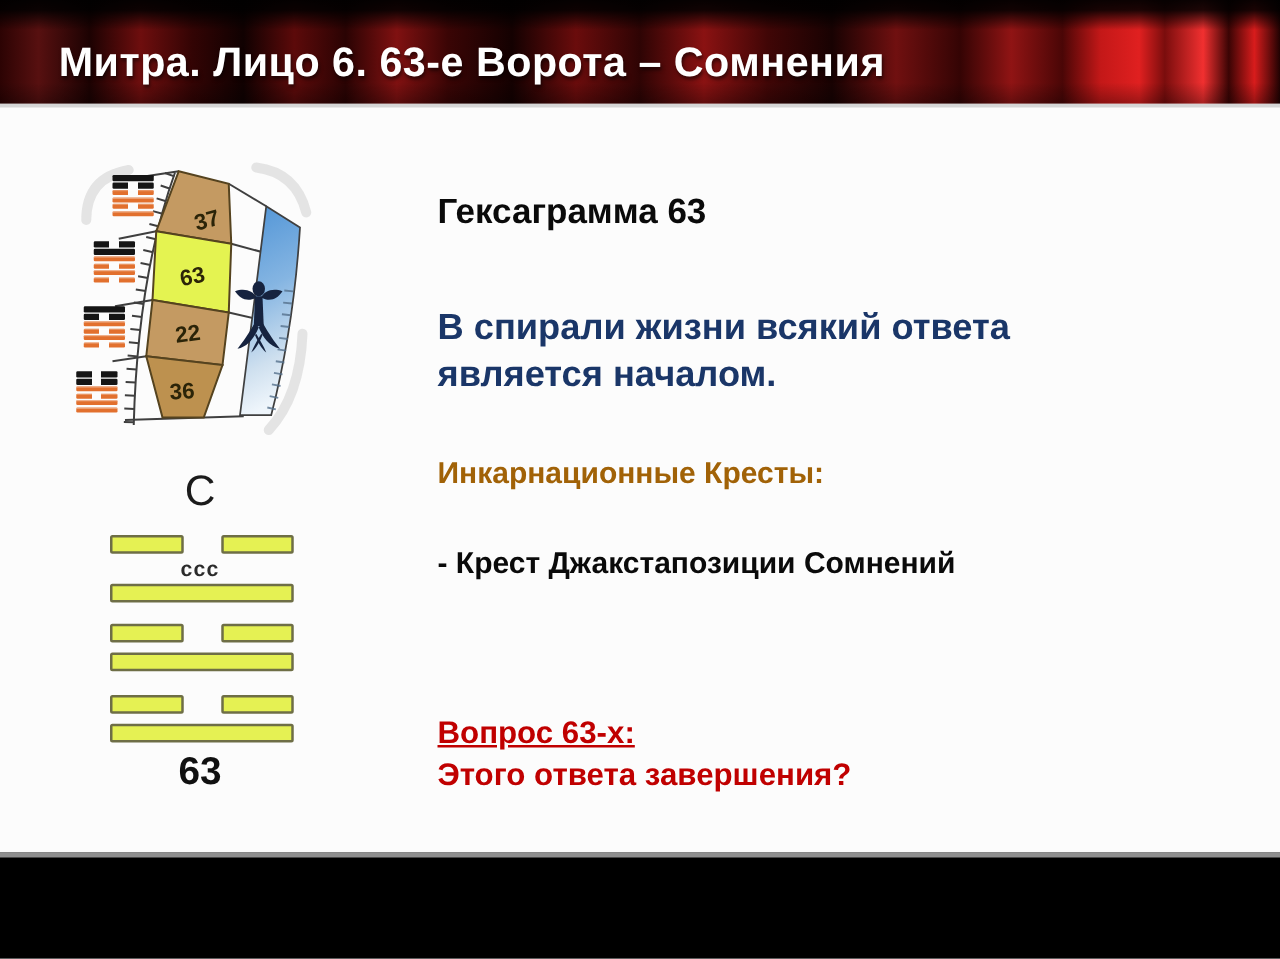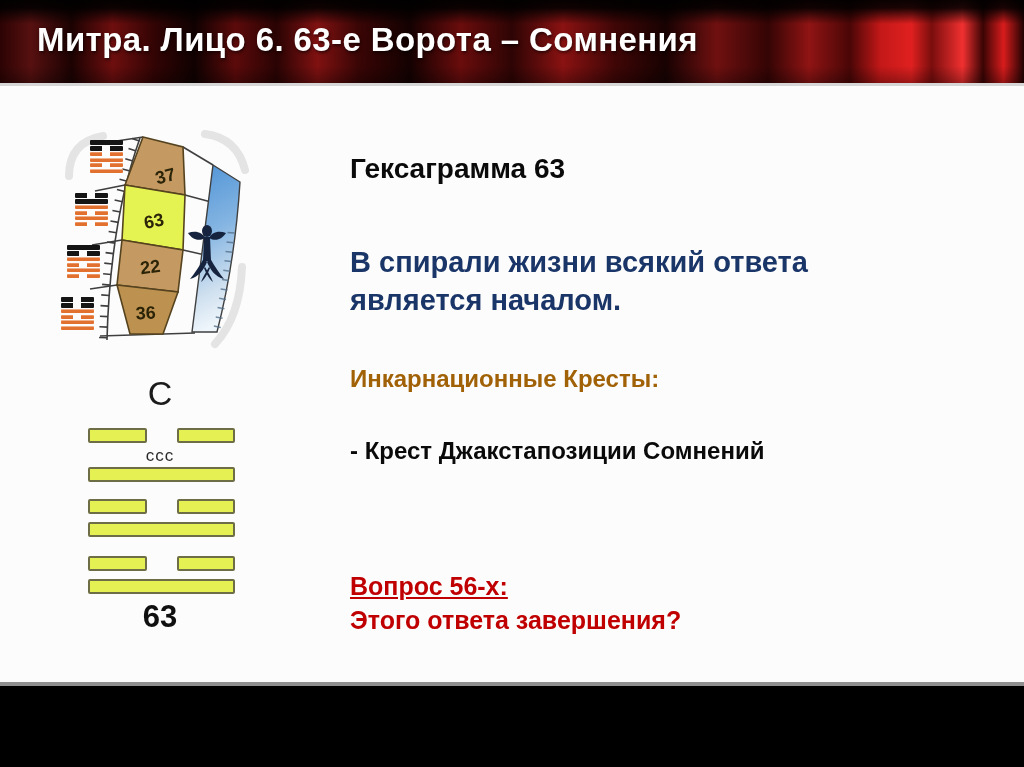--- a/index.html
+++ b/index.html
@@ -16,21 +16,21 @@
       linear-gradient(180deg, rgba(0,0,0,.95) 0px, rgba(0,0,0,.88) 8px, rgba(0,0,0,0) 24px,
                       rgba(0,0,0,0) 66px, rgba(0,0,0,.30) 83px),
       linear-gradient(90deg,
         #2c0303 0%, #571010 3%, #1c0202 7%, #6e0e0e 11%, #330404 15%, #100101 19%,
         #5c0a0a 23%, #2a0303 27%, #801111 31%, #3a0505 35%, #140101 40%, #6a0c0c 45%,
         #2e0404 50%, #8a1212 55%, #400606 60%, #180202 65%, #701010 70%, #340404 75%,
         #901414 79%, #4a0606 83%, #c41818 86%, #e02020 89%, #7a0d0d 91%, #f13030 94%,
         #3a0404 96%, #d81c1c 98%, #200202 100%);
   }
   .header h1{
-    margin:0;padding:21px 0 0 37px;font-size:33px;line-height:38px;
+    margin:10px;padding:21px 0 0 37px;font-size:33px;line-height:38px;
     font-weight:bold;color:#ffffff;letter-spacing:.4px;white-space:nowrap;
     text-shadow:1px 2px 3px rgba(0,0,0,.55);
   }
   
   .footer{
     position:absolute;left:0;bottom:0;width:100%;height:81px;
     background:#000;border-top:4px solid #8f8f8f;
   }
   
   .tb{position:absolute;left:350px;font-weight:bold;white-space:nowrap;}
@@ -51,21 +51,21 @@
     background:linear-gradient(90deg,#151515 0 37%,rgba(0,0,0,0) 37% 61%,#151515 61%);}
   .mini-row.orange-solid{background:#e2702e;box-shadow:inset 0 1px 0 rgba(255,255,255,.45);}
   .mini-row.orange-broken{
     background:linear-gradient(90deg,#e2702e 0 37%,rgba(0,0,0,0) 37% 61%,#e2702e 61%);
     box-shadow:inset 0 1px 0 rgba(255,255,255,.25);}
   
   .hexfig{position:absolute;left:85px;top:373px;width:156px;height:270px;}
   .hex-c{position:absolute;top:2px;left:0;width:150px;text-align:center;
     font-size:34px;line-height:36px;color:#1b1b1b;font-weight:400;}
   .hex-ccc{position:absolute;top:73px;left:0;width:150px;text-align:center;
-    font-size:17px;font-weight:normal;color:#2b2b2b;letter-spacing:1px;}
+    font-size:17px;font-weight:bold;color:#2b2b2b;letter-spacing:1px;}
   .hex-63{position:absolute;top:226px;left:0;width:150px;text-align:center;
     font-size:31px;font-weight:bold;color:#101010;}
   .hex-row{position:absolute;left:0;width:150px;height:15px;}
   .hex-bar{position:absolute;top:0;height:15px;box-sizing:border-box;
     background:#e5f153;border:2px solid #6e6e46;border-radius:2px;}
   .hex-bar.full{left:3px;width:147px;}
   .hex-bar.left{left:3px;width:59px;}
   .hex-bar.right{left:92px;width:58px;}
 </style>
 </head>
@@ -212,18 +212,18 @@
     <div>является началом.</div>
   </div>
 
   <div class="tb" id="crosses-h">Инкарнационные Кресты:</div>
 
   <div class="tb" id="crosses">
     <div>- Крест Джакстапозиции Сомнений</div>
   </div>
 
   <div class="tb" id="question">
-    <div class="u">Вопрос 56-х:</div>
+    <div class="u">Вопрос 63-х:</div>
     <div>Этого ответа завершения?</div>
   </div>
 
   <footer class="footer"></footer>
 </div>
 
 </body></html>

